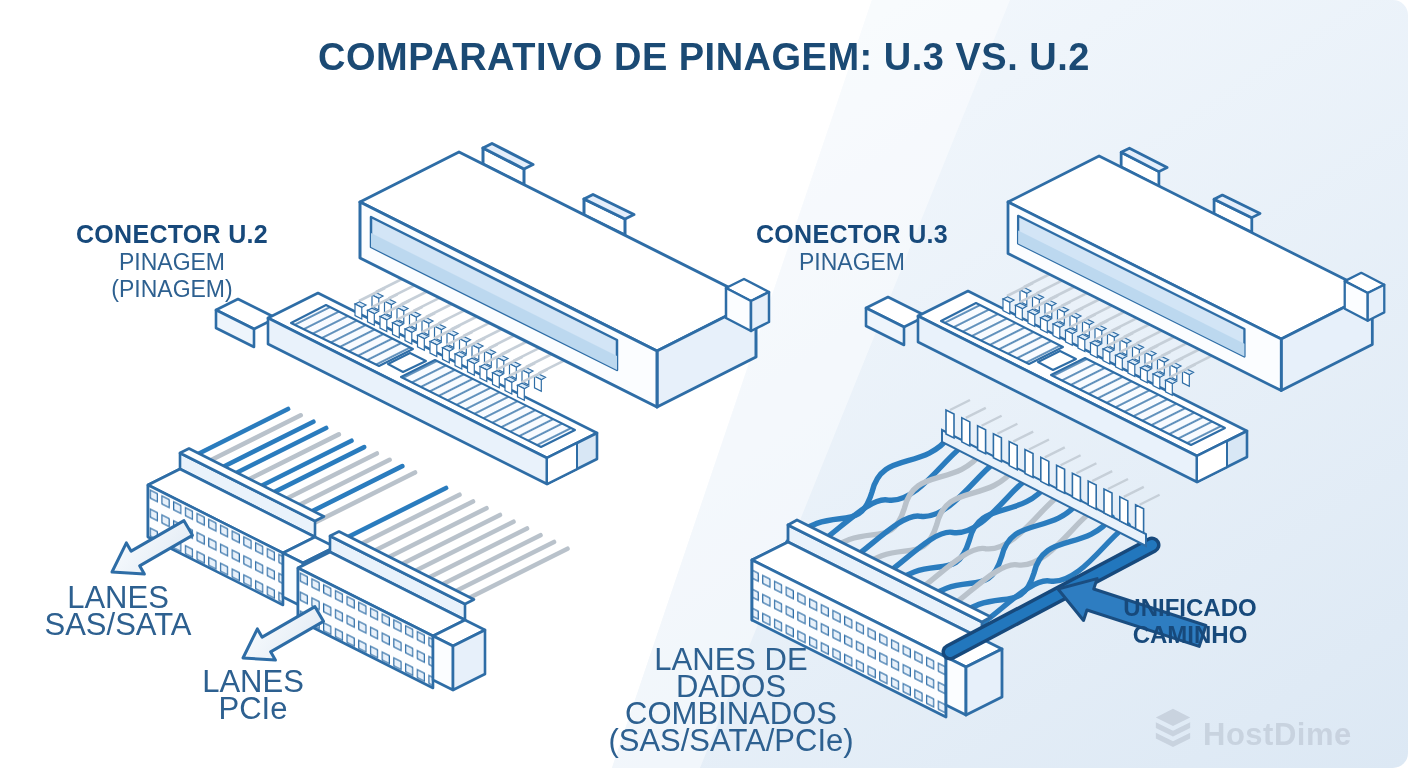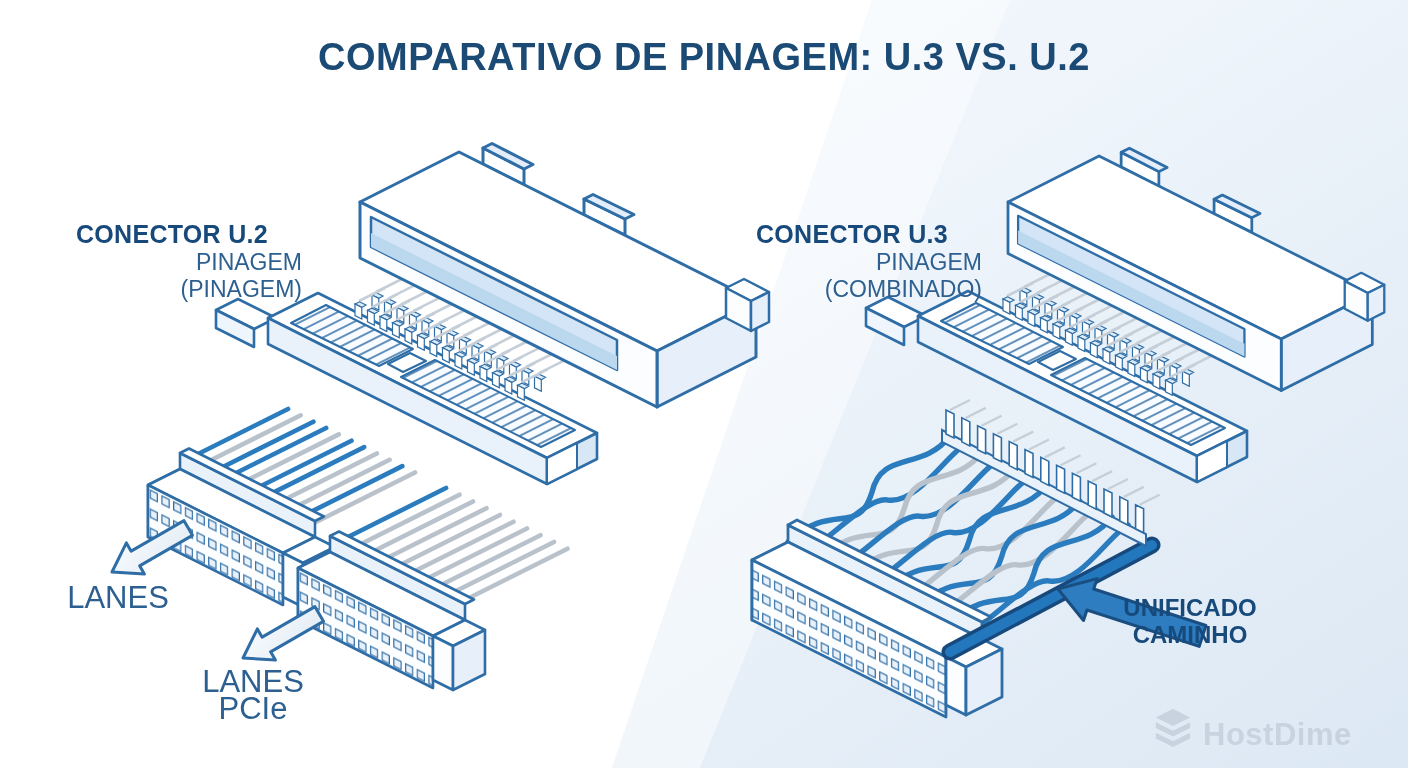--- a/index.html
+++ b/index.html
@@ -1,23 +1,23 @@
 <!DOCTYPE html>
 <html><head>
 <meta charset="utf-8">
 <style>
   html,body{margin:0;padding:0;background:#fff;}
   .canvas{position:relative;width:1408px;height:768px;overflow:hidden;
-          font-family:"Liberation Sans",sans-serif;background:#ffffff;}
+          font-family:"Liberation Sans",sans-serif;background:#ffffff;border-radius:15px;}
   .art{position:absolute;left:0;top:0;}
   .title{position:absolute;top:36px;left:0;width:1408px;text-align:center;
          font-size:38px;font-weight:800;letter-spacing:.5px;color:#1b4a74;}
   .conn-head{position:absolute;width:260px;text-align:center;margin-top:22px;}
   .conn-head .h{font-size:25px;font-weight:800;color:#17497b;letter-spacing:.3px;line-height:30px;}
-  .conn-head .s{font-size:23px;color:#2d6090;line-height:27px;text-align:right;}
+  .conn-head .s{font-size:23px;color:#2d6090;line-height:27px;}
   .lbl{position:absolute;text-align:center;color:#2d6090;font-size:31px;line-height:27px;}
   .lbl.bold{font-weight:800;color:#17497b;font-size:24px;line-height:27px;}
   .watermark{position:absolute;left:1152px;top:701px;display:flex;align-items:center;gap:9px;opacity:.82;}
   .watermark .brand{font-size:31px;font-weight:700;color:#c4cedb;letter-spacing:.5px;margin-top:16px;}
 </style>
 </head>
 <body>
 
 <div class="canvas">
 
@@ -229,31 +229,36 @@
 
   <div class="conn-head" style="left:42px;top:197px;">
     <div class="h">CONECTOR U.2</div>
     <div class="s">PINAGEM</div>
     <div class="s">(PINAGEM)</div>
   </div>
 
   <div class="conn-head" style="left:722px;top:197px;">
     <div class="h">CONECTOR U.3</div>
     <div class="s">PINAGEM</div>
-    <div class="s">(COMBINADO)</div>
   </div>
 
   <div class="lbl" style="left:18px;top:584px;width:200px;">
     <div>LANES</div>
+    <div>SAS/SATA</div>
   </div>
   <div class="lbl" style="left:153px;top:668px;width:200px;">
     <div>LANES</div>
     <div>PCIe</div>
   </div>
 
+  <div class="lbl" style="left:606px;top:646px;width:250px;">
+    <div>LANES DE DADOS</div>
+    <div>COMBINADOS</div>
+    <div>(SAS/SATA/PCIe)</div>
+  </div>
   <div class="lbl bold" style="left:1105px;top:594px;width:170px;">
     <div>UNIFICADO</div>
     <div>CAMINHO</div>
   </div>
 
   <div class="watermark">
     <svg width="42" height="42" viewBox="0 0 44 44">
       <path d="M22 3 L40 12 L22 21 L4 12 Z" fill="#c4cedb"></path>
       <path d="M4 17 L22 26 L40 17 L40 23 L22 32 L4 23 Z" fill="#c4cedb"></path>
       <path d="M4 28 L22 37 L40 28 L40 34 L22 43 L4 34 Z" fill="#c4cedb"></path>

